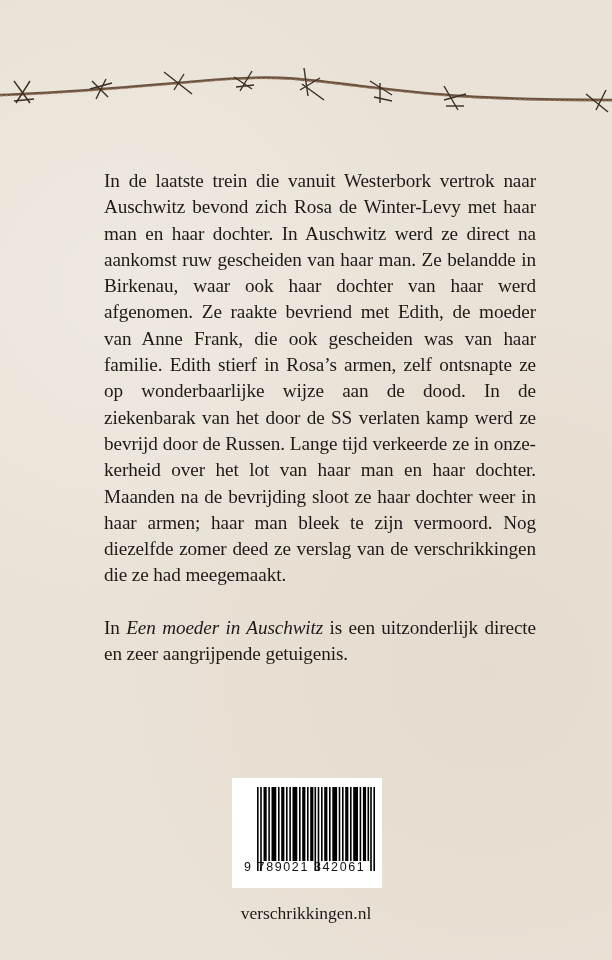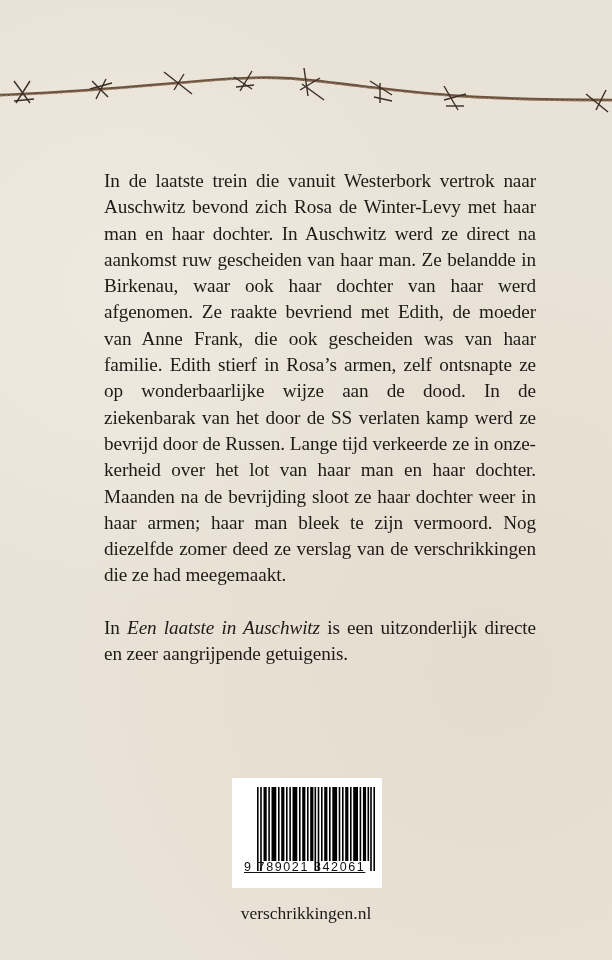--- a/index.html
+++ b/index.html
@@ -23,21 +23,20 @@
     .barcode-box {
       position: absolute; left: 232px; top: 778px; width: 150px; height: 110px;
       background: #ffffff;
     }
     .bars { position: absolute; left: 25px; top: 9px; width: 118px; height: 84px; }
     .isbn {
       position: absolute; left: 12px; top: 82px; width: 134px;
       font-family: "Liberation Sans", "DejaVu Sans", sans-serif;
       font-size: 12.5px; letter-spacing: 1.6px; color: #111;
       white-space: pre;
-      text-decoration: underline;
     }
     .site {
       position: absolute; left: 0; width: 612px; top: 903px;
       text-align: center; font-size: 17.5px;
     }
   </style>
 </head>
 <body>
 
 <svg class="wire" viewBox="0 0 612 60" preserveAspectRatio="none">
@@ -80,21 +79,21 @@
       </g>
     <g transform="translate(598,40)">
         <line x1="-12" y1="-6" x2="10" y2="12"></line>
         <line x1="8" y1="-10" x2="-2" y2="10"></line>
       </g>
   </g>
 </svg>
 
 <div class="blurb">
   <p>In de laatste trein die vanuit Westerbork vertrok naar Auschwitz bevond zich Rosa de Winter-Levy met haar man en haar dochter. In Auschwitz werd ze direct na aankomst ruw gescheiden van haar man. Ze belandde in Birkenau, waar ook haar dochter van haar werd afgenomen. Ze raakte bevriend met Edith, de moeder van Anne Frank, die ook gescheiden was van haar familie. Edith stierf in Rosa’s armen, zelf ontsnapte ze op wonderbaarlijke wijze aan de dood. In de ziekenbarak van het door de SS verlaten kamp werd ze bevrijd door de Russen. Lange tijd verkeerde ze in onze­kerheid over het lot van haar man en haar dochter. Maanden na de bevrijding sloot ze haar dochter weer in haar armen; haar man bleek te zijn vermoord. Nog diezelfde zomer deed ze verslag van de verschrikkingen die ze had meegemaakt.</p>
-  <p><span>In </span><em>Een laatste in Auschwitz</em><span> is een uitzonderlijk directe en zeer aangrijpende getuigenis.</span></p>
+  <p><span>In </span><em>Een moeder in Auschwitz</em><span> is een uitzonderlijk directe en zeer aangrijpende getuigenis.</span></p>
 </div>
 
 <div class="barcode-box">
   <svg class="bars" viewBox="0 0 118 84" preserveAspectRatio="none">
     <g fill="#000">
       <rect x="0" y="0" width="1.6" height="84"></rect>
         <rect x="3.2" y="0" width="1.6" height="84"></rect>
       <rect x="6.5" y="0" width="3.2" height="74"></rect>
         <rect x="11.3" y="0" width="1.6" height="74"></rect>
       <rect x="14.5" y="0" width="4.8" height="74"></rect>

